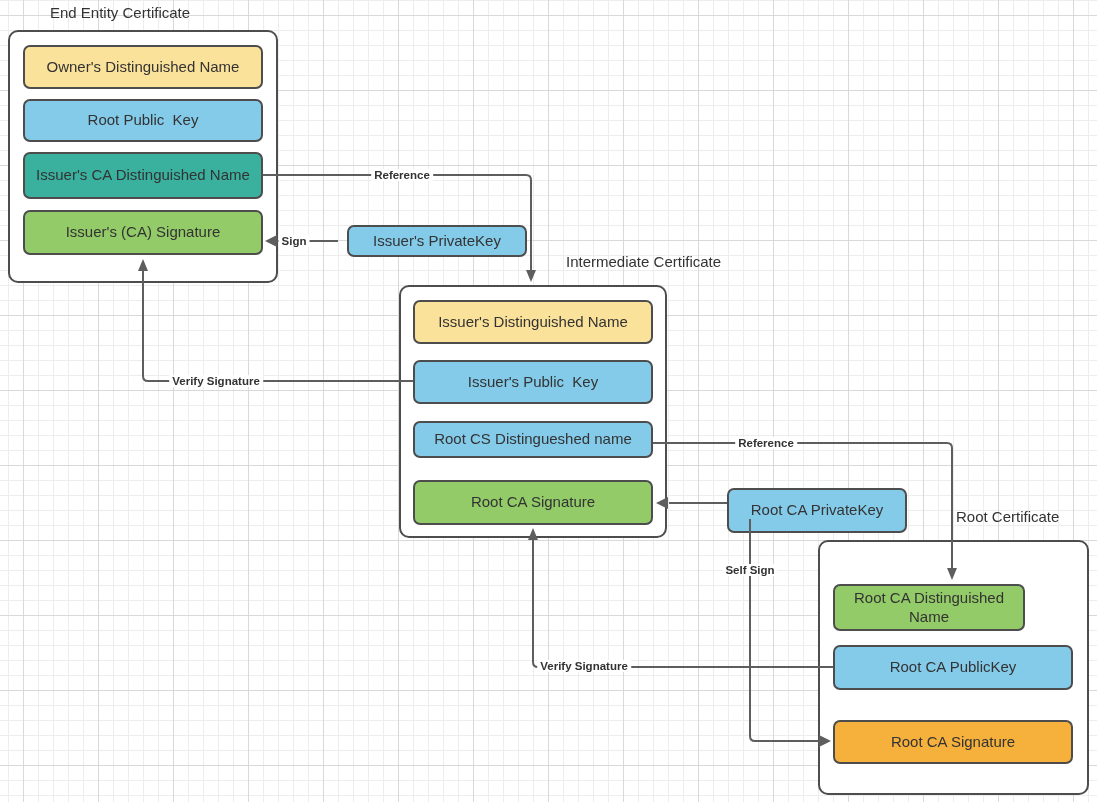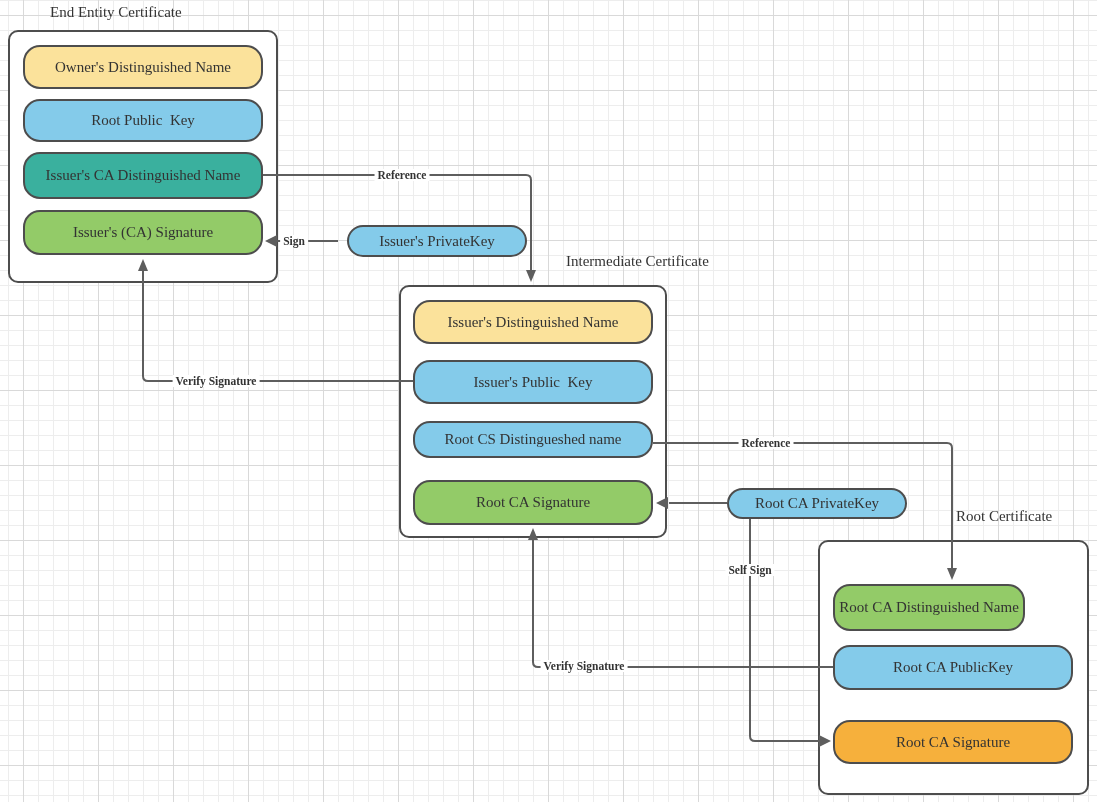--- a/index.html
+++ b/index.html
@@ -8,32 +8,31 @@
   #canvas {
     position: relative; width: 1097px; height: 802px; overflow: hidden;
     background-color: #ffffff;
     background-image:
       linear-gradient(to right, #d9d9d9 1px, transparent 1px),
       linear-gradient(to bottom, #d9d9d9 1px, transparent 1px),
       linear-gradient(to right, #ededed 1px, transparent 1px),
       linear-gradient(to bottom, #ededed 1px, transparent 1px);
     background-size: 75px 75px, 75px 75px, 15px 15px, 15px 15px;
     background-position: 23px 15px, 23px 15px, 8px 0px, 8px 0px;
-    font-family: Liberation Serif, serif;
   }
   .cert-outer {
     position: absolute; background: #ffffff;
     border: 2px solid #4d4d4d; border-radius: 10px;
   }
   .cert-title {
     position: absolute; font-size: 15px; color: #333333; white-space: nowrap;
   }
   .field, .keybox {
     position: absolute; display: flex; align-items: center; justify-content: center;
-    border: 2px solid #4d4d4d; border-radius: 17px;
+    border: 2px solid #4d4d4d; border-radius: 7px;
     font-size: 15px; color: #333333; text-align: center;
     white-space: pre-wrap; line-height: 1.25;
   }
   .c-yellow { background: #fbe29b; }
   .c-blue   { background: #84cbea; }
   .c-teal   { background: #3ab09e; }
   .c-green  { background: #93cb68; }
   .c-orange { background: #f6b03c; }
   svg.wires { position: absolute; left: 0; top: 0; width: 1097px; height: 802px; }
   svg.wires path { stroke: #5e5e5e; stroke-width: 2; fill: none; }
@@ -63,21 +62,21 @@
   <div class="field c-blue" style="left:413px; top:421px; width:240px; height:37px;">Root CS Distingueshed name</div>
   <div class="field c-green" style="left:413px; top:480px; width:240px; height:45px;">Root CA Signature</div>
 
   <div class="cert-title" style="left:956px; top:508px;">Root Certificate</div>
   <div class="cert-outer" style="left:818px; top:540px; width:271px; height:255px;"></div>
   <div class="field c-green" style="left:833px; top:584px; width:192px; height:47px;">Root CA Distinguished Name</div>
   <div class="field c-blue" style="left:833px; top:645px; width:240px; height:45px;">Root CA PublicKey</div>
   <div class="field c-orange" style="left:833px; top:720px; width:240px; height:44px;">Root CA Signature</div>
 
   <div class="keybox c-blue" style="left:338px; top:225px; width:180px; height:32px;margin-left:9px;">Issuer's PrivateKey</div>
-  <div class="keybox c-blue" style="left:727px; top:488px; width:180px; height:31px;">Root CA PrivateKey</div>
+  <div class="keybox c-blue" style="left:727px; top:488px; width:180px; height:45px;">Root CA PrivateKey</div>
 
   <svg class="wires" viewBox="0 0 1097 802" xmlns="http://www.w3.org/2000/svg">
 
     <g>
       <path d="M263 175 H526 Q531 175 531 180 V273"></path>
       <polygon points="531,282 526,270 536,270"></polygon>
     </g>
 
     <g>
       <path d="M338 241 H277"></path>

